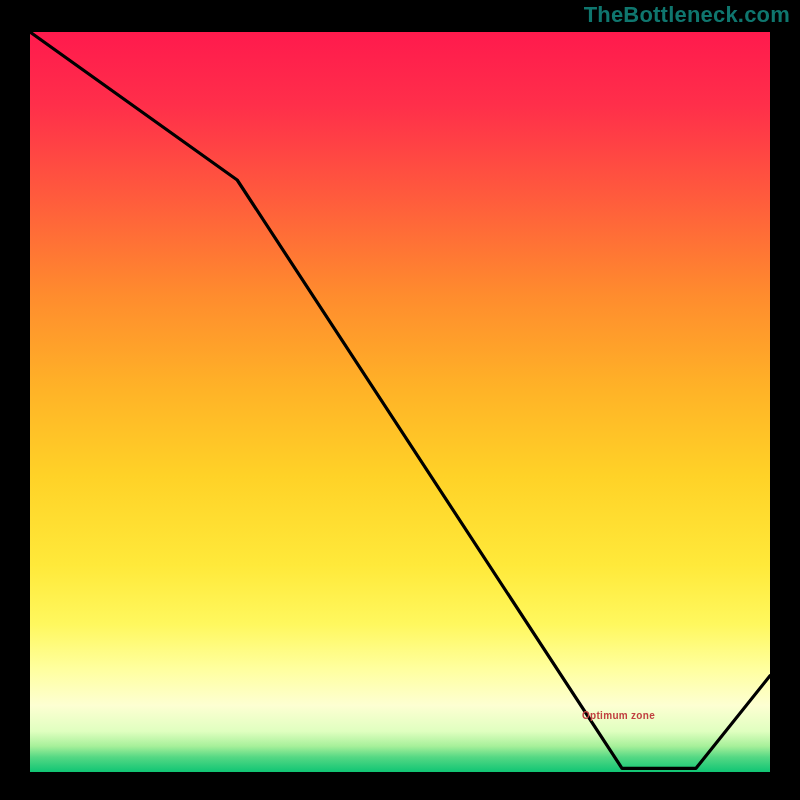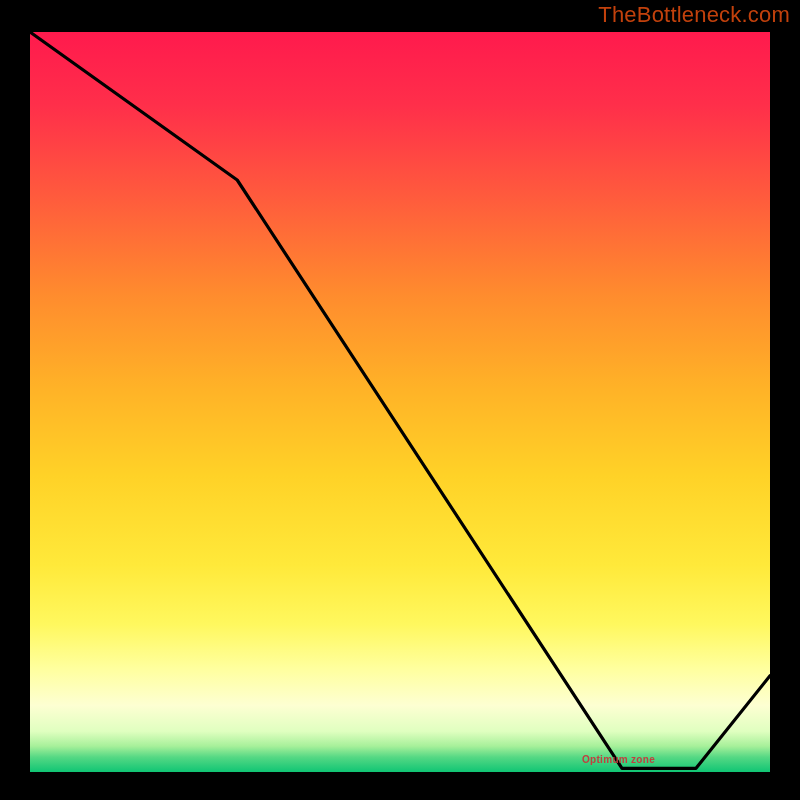--- a/index.html
+++ b/index.html
@@ -13,30 +13,30 @@
   }
   .stage {
     position: relative;
     width: 800px;
     height: 800px;
   }
   .watermark {
     position: absolute;
     top: 2px;
     right: 10px;
-    color: #c2410c;
+    color: #0f766e;
     font-size: 22px;
-    font-weight: 400;
+    font-weight: 700;
     letter-spacing: 0.2px;
     user-select: none;
   }
   .dip-label {
     position: absolute;
     left: 582px;
-    top: 754px;
+    top: 710px;
     color: #c04040;
     font-size: 10px;
     font-weight: 700;
     letter-spacing: 0.3px;
     user-select: none;
   }
   svg.plot {
     position: absolute;
     left: 0;
     top: 0;

